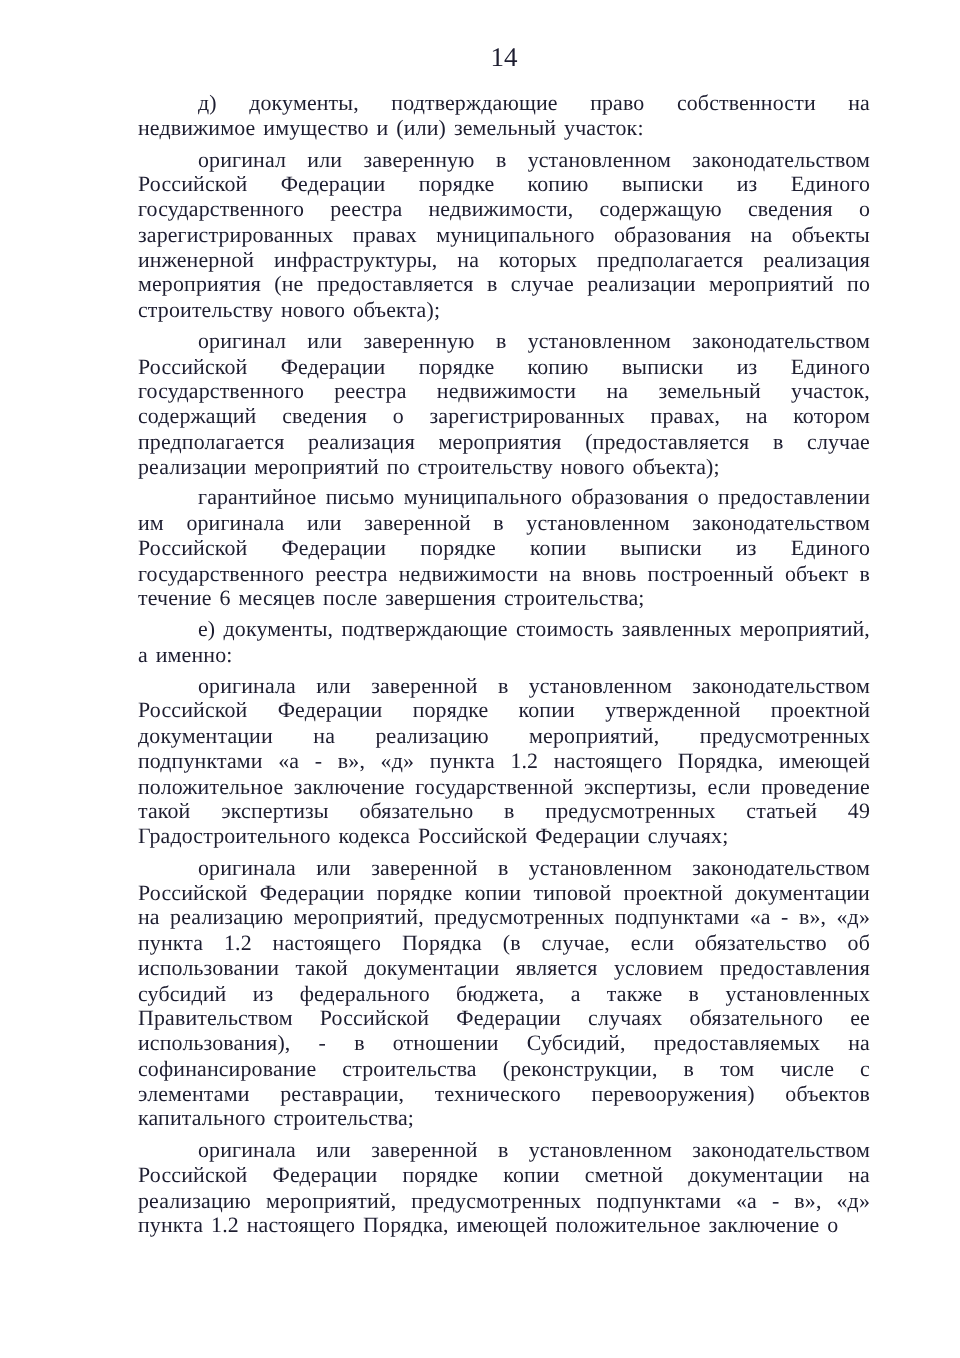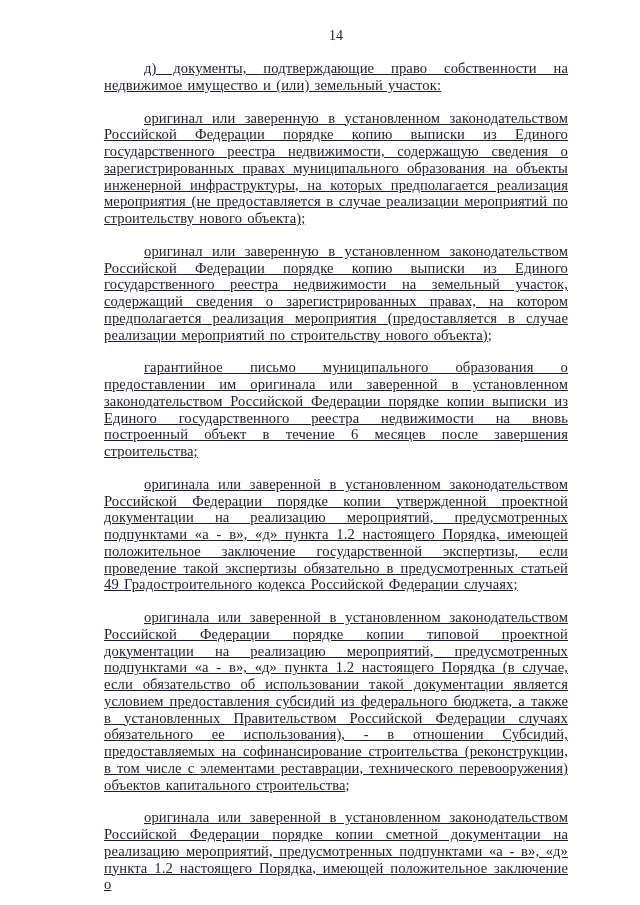--- a/index.html
+++ b/index.html
@@ -13,42 +13,42 @@
     height: 905px;
     box-sizing: border-box;
     background: #ffffff;
     padding: 28px 56px 20px 88px;
     font-family: "Liberation Serif", "DejaVu Serif", serif;
     color: #1d1d30;
     overflow: hidden;
   }
   .page-number {
     text-align: center;
-    font-size: 14px;
+    font-size: 18px;
     margin-bottom: 12px;
     color: #1d1d30;
   }
   .content p {
-    margin: 16px;
+    margin: 4px;
     font-size: 14.6px;
     line-height: 16.75px;
     text-align: justify;
     text-indent: 40px;
     word-spacing: 1.5px;
     letter-spacing: 0.1px;
-    text-decoration: underline;
   }
 </style>
 </head>
 <body>
 
 <div class="page">
   <div class="page-number">14</div>
   <div class="content">
     <p>д) документы, подтверждающие право собственности на недвижимое имущество и (или) земельный участок:</p>
     <p>оригинал или заверенную в установленном законодательством Российской Федерации порядке копию выписки из Единого государственного реестра недвижимости, содержащую сведения о зарегистрированных правах муниципального образования на объекты инженерной инфраструктуры, на которых предполагается реализация мероприятия (не предоставляется в случае реализации мероприятий по строительству нового объекта);</p>
     <p>оригинал или заверенную в установленном законодательством Российской Федерации порядке копию выписки из Единого государственного реестра недвижимости на земельный участок, содержащий сведения о зарегистрированных правах, на котором предполагается реализация мероприятия (предоставляется в случае реализации мероприятий по строительству нового объекта);</p>
     <p>гарантийное письмо муниципального образования о предоставлении им оригинала или заверенной в установленном законодательством Российской Федерации порядке копии выписки из Единого государственного реестра недвижимости на вновь построенный объект в течение 6 месяцев после завершения строительства;</p>
+    <p>е) документы, подтверждающие стоимость заявленных мероприятий, а именно:</p>
     <p>оригинала или заверенной в установленном законодательством Российской Федерации порядке копии утвержденной проектной документации на реализацию мероприятий, предусмотренных подпунктами «а - в», «д» пункта 1.2 настоящего Порядка, имеющей положительное заключение государственной экспертизы, если проведение такой экспертизы обязательно в предусмотренных статьей 49 Градостроительного кодекса Российской Федерации случаях;</p>
     <p>оригинала или заверенной в установленном законодательством Российской Федерации порядке копии типовой проектной документации на реализацию мероприятий, предусмотренных подпунктами «а - в», «д» пункта 1.2 настоящего Порядка (в случае, если обязательство об использовании такой документации является условием предоставления субсидий из федерального бюджета, а также в установленных Правительством Российской Федерации случаях обязательного ее использования), - в отношении Субсидий, предоставляемых на софинансирование строительства (реконструкции, в том числе с элементами реставрации, технического перевооружения) объектов капитального строительства;</p>
     <p>оригинала или заверенной в установленном законодательством Российской Федерации порядке копии сметной документации на реализацию мероприятий, предусмотренных подпунктами «а - в», «д» пункта 1.2 настоящего Порядка, имеющей положительное заключение о</p>
   </div>
 </div>
 
 </body></html>

